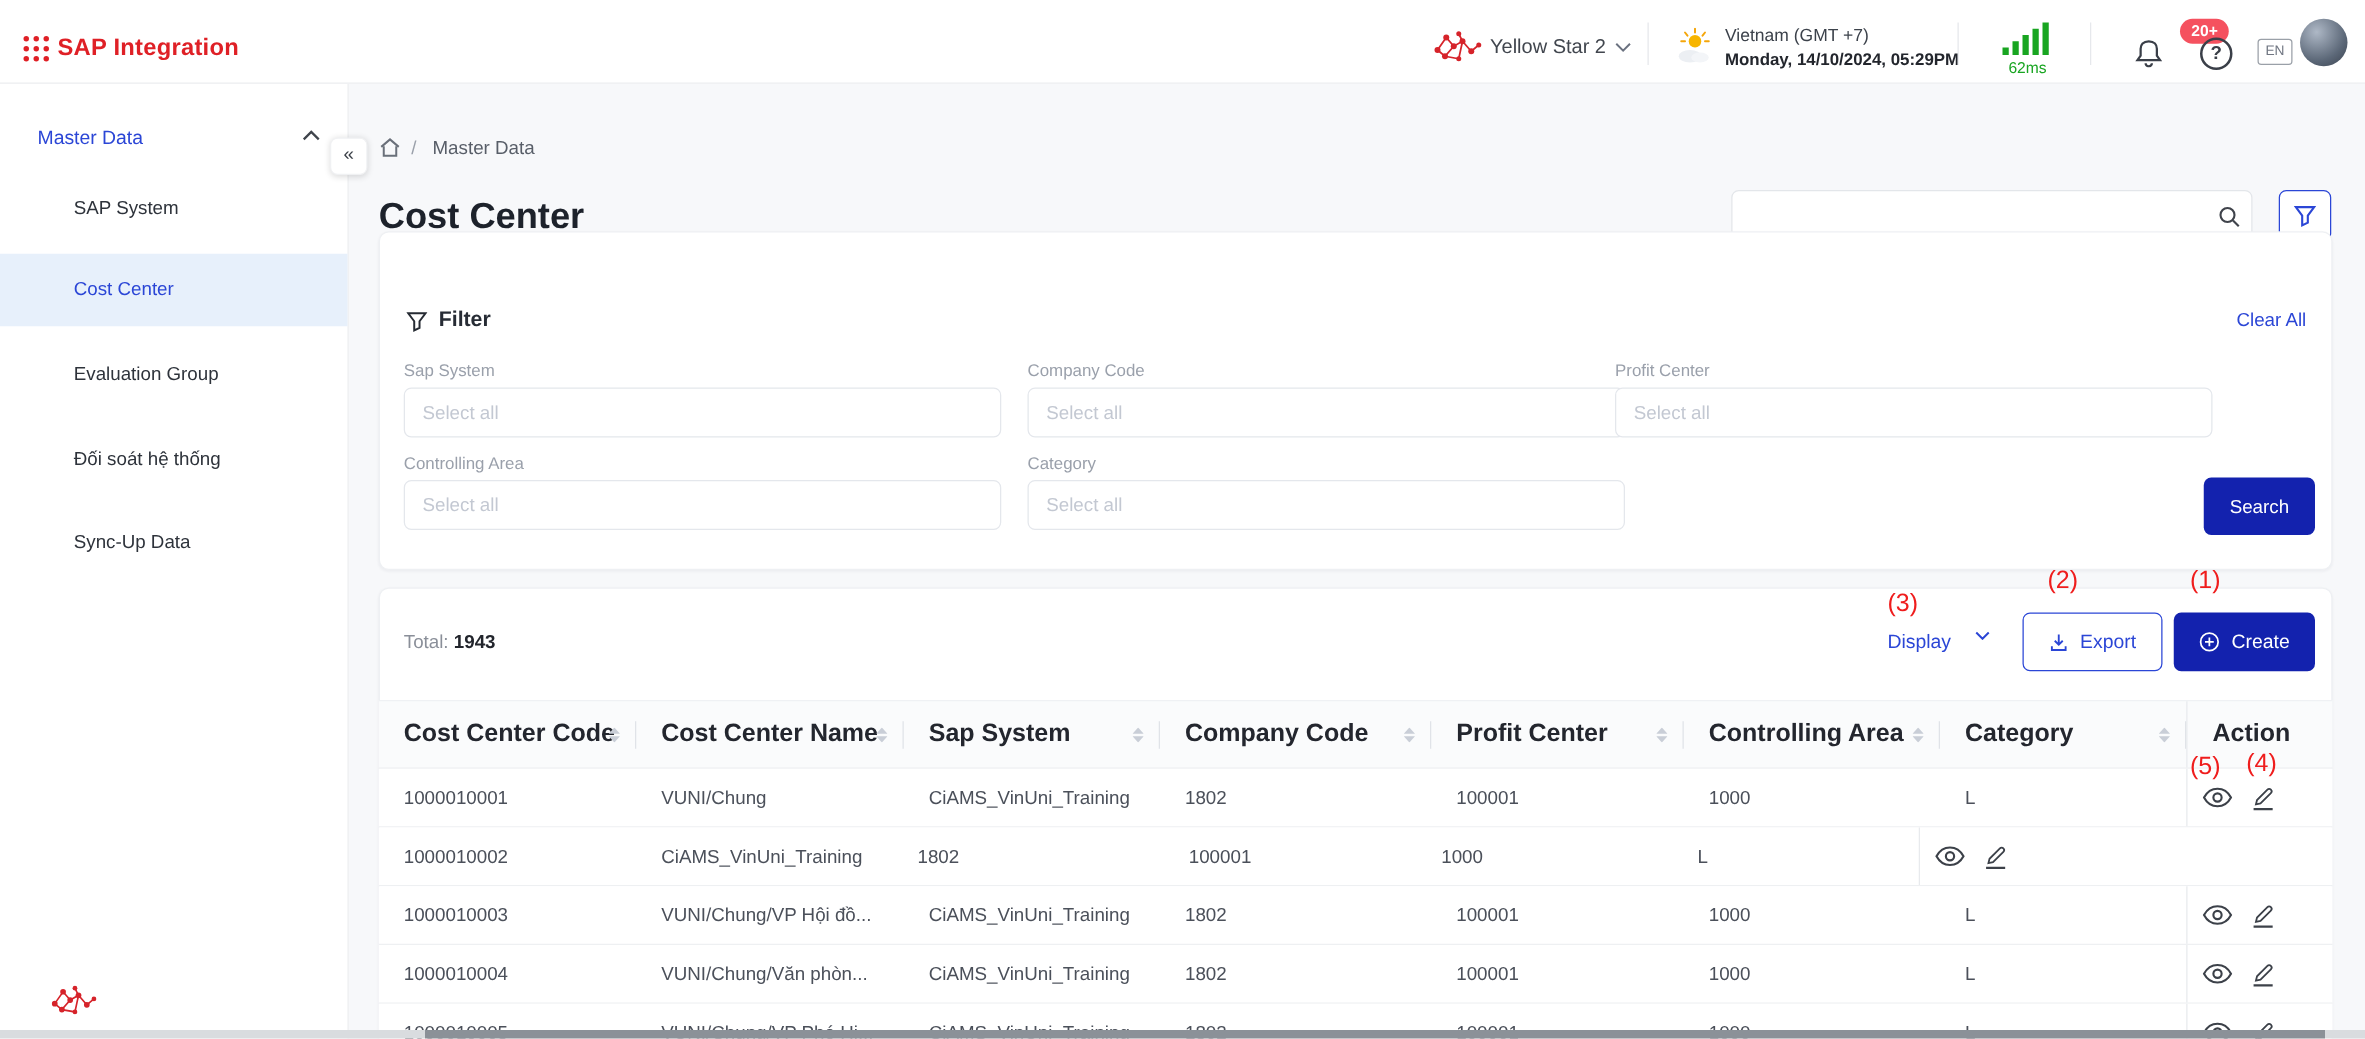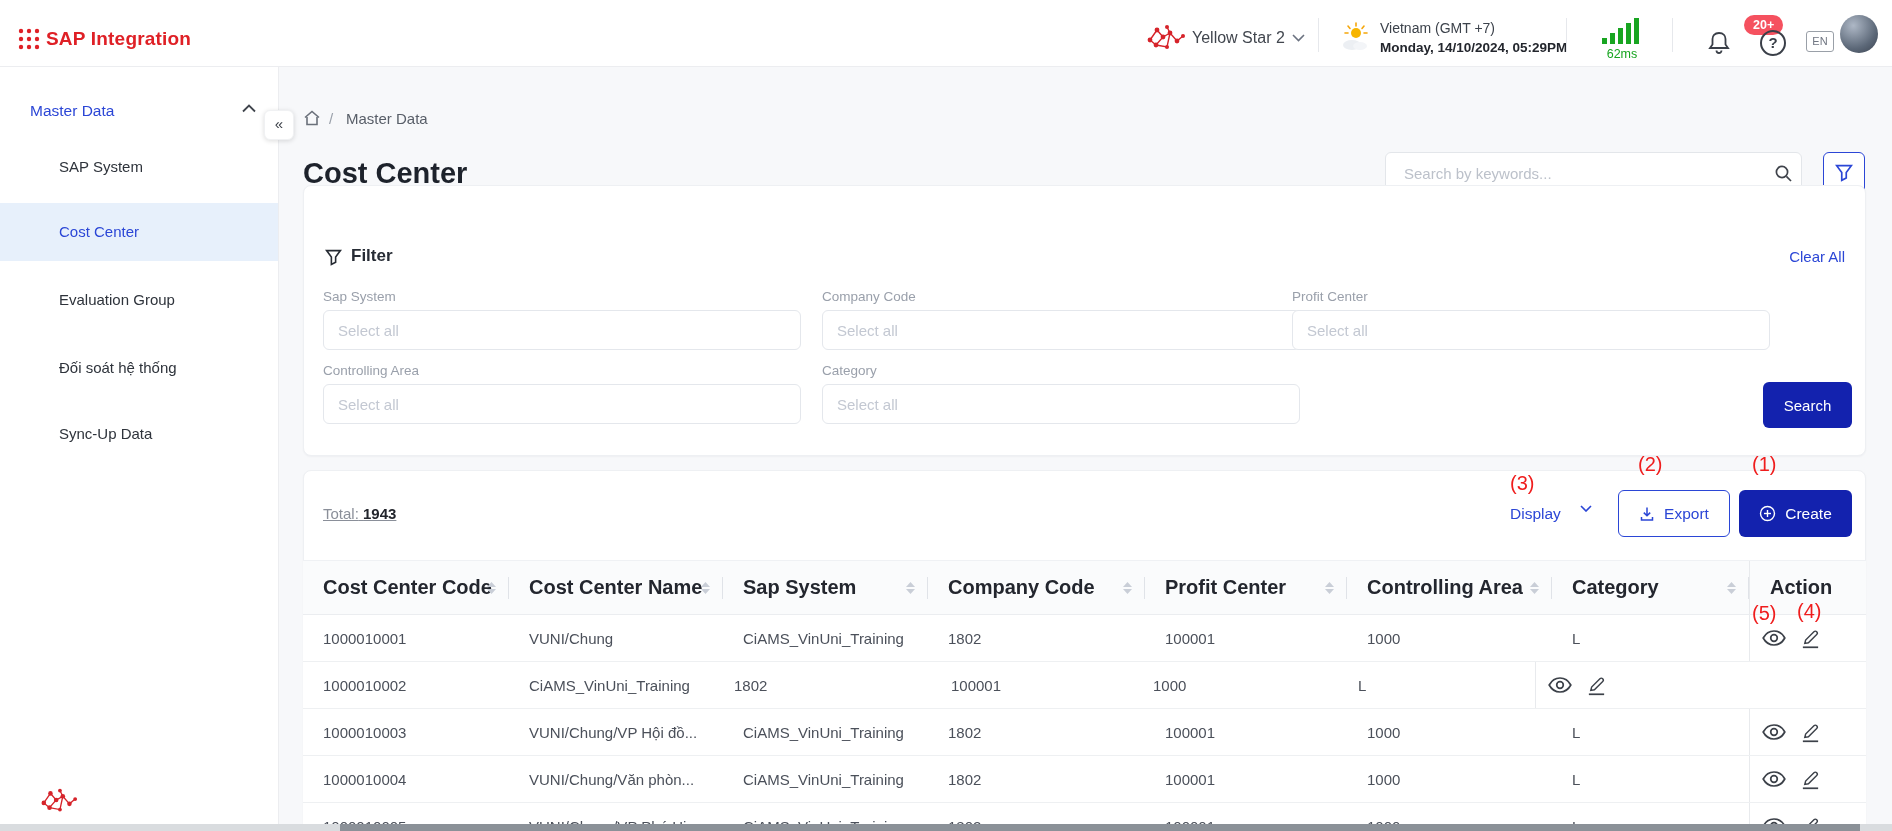--- a/index.html
+++ b/index.html
@@ -40,21 +40,21 @@
   #filter-card{left:303px;top:185px;width:1563px;height:271px;}
   #table-card{left:303px;top:470px;width:1563px;height:370px;overflow:hidden;}
   .filter-title{position:absolute;left:48px;top:246px;font-size:17px;font-weight:600;color:#272c35;}
   .clear-all{position:absolute;right:47px;top:248px;font-size:15px;color:#2b46d6;cursor:pointer;}
   .f-label{position:absolute;font-size:13.5px;color:#9aa0ab;}
   .f-input{position:absolute;width:478px;height:40px;border:1px solid #e4e7ec;border-radius:6px;box-sizing:border-box;background:#fff;font-size:15px;color:#3c424b;padding:0 14px;outline:none;font-family:inherit;}
   .f-input::placeholder{color:#c3c8d2;}
   .btn-primary{position:absolute;background:#1322ae;color:#fff;border:none;border-radius:6px;font-size:15px;font-family:inherit;cursor:pointer;display:flex;align-items:center;justify-content:center;gap:9px;}
   .btn-outline{position:absolute;background:#fff;color:#2b46d6;border:1px solid #2b46d6;border-radius:6px;font-size:15.5px;font-family:inherit;cursor:pointer;display:flex;align-items:center;justify-content:center;gap:9px;}
   
-  .total-line{position:absolute;left:323px;top:505px;font-size:15px;color:#8a8f99;text-decoration:underline;}
+  .total-line{position:absolute;left:323px;top:505px;font-size:15px;color:#8a8f99;}
   .total-line b{color:#22252c;font-weight:700;}
   .display-link{position:absolute;left:1510px;top:505px;font-size:15.5px;color:#2b46d6;cursor:pointer;display:flex;align-items:flex-start;gap:19px;}
   
   #thead{position:absolute;left:303px;top:560px;width:1563px;height:55px;display:flex;background:#fafbfc;border-top:1px solid #eff1f4;border-bottom:1px solid #ebedf0;box-sizing:border-box;}
   .th{position:relative;box-sizing:border-box;padding-left:20px;display:flex;align-items:center;font-size:20px;font-weight:700;color:#23262e;cursor:pointer;}
   .th .sep{position:absolute;right:0;top:16px;width:1px;height:22px;background:#e0e3e8;}
   .th .sorter{position:absolute;right:13px;display:flex;flex-direction:column;gap:2px;}
   .th.action-col{border-left:1px solid #e8eaed;cursor:default;}
   #tbody{position:absolute;left:303px;top:615px;width:1563px;}
   .tr{display:flex;height:46px;border-bottom:1px solid #eef0f2;background:#fff;}
@@ -194,21 +194,20 @@
 
   <svg class="abs" style="left:303px;top:109px;" width="18" height="18" viewBox="0 0 18 18">
     <path d="M2 8.5 L9 2.5 L16 8.5" fill="none" stroke="#6a707a" stroke-width="1.6"></path>
     <path d="M4 8 V15.5 H14 V8" fill="none" stroke="#6a707a" stroke-width="1.6"></path>
   </svg>
   <div class="abs crumb-slash" style="left:329px;top:110px;">/</div>
   <div class="abs crumb-label" style="left:346px;top:110px;">Master Data</div>
   <div class="page-title">Cost Center</div>
 
   <div class="search-box">
-    <input type="text" placeholder="Search by keywords..." style="">
     <svg class="abs" style="left:388px;top:11px;" width="19" height="19" viewBox="0 0 19 19">
       <circle cx="8" cy="8" r="5.6" fill="none" stroke="#3f434b" stroke-width="1.7"></circle>
       <line x1="12.4" y1="12.4" x2="17" y2="17" stroke="#3f434b" stroke-width="1.7"></line>
     </svg>
   </div>
   <div class="filter-sq">
     <svg width="18" height="18" viewBox="0 0 16 16">
       <path d="M1.5 1.5 H14.5 L10 7.5 V12.5 L6 14.5 V7.5 Z" fill="none" stroke="#2b46d6" stroke-width="1.5"></path>
     </svg>
   </div>

